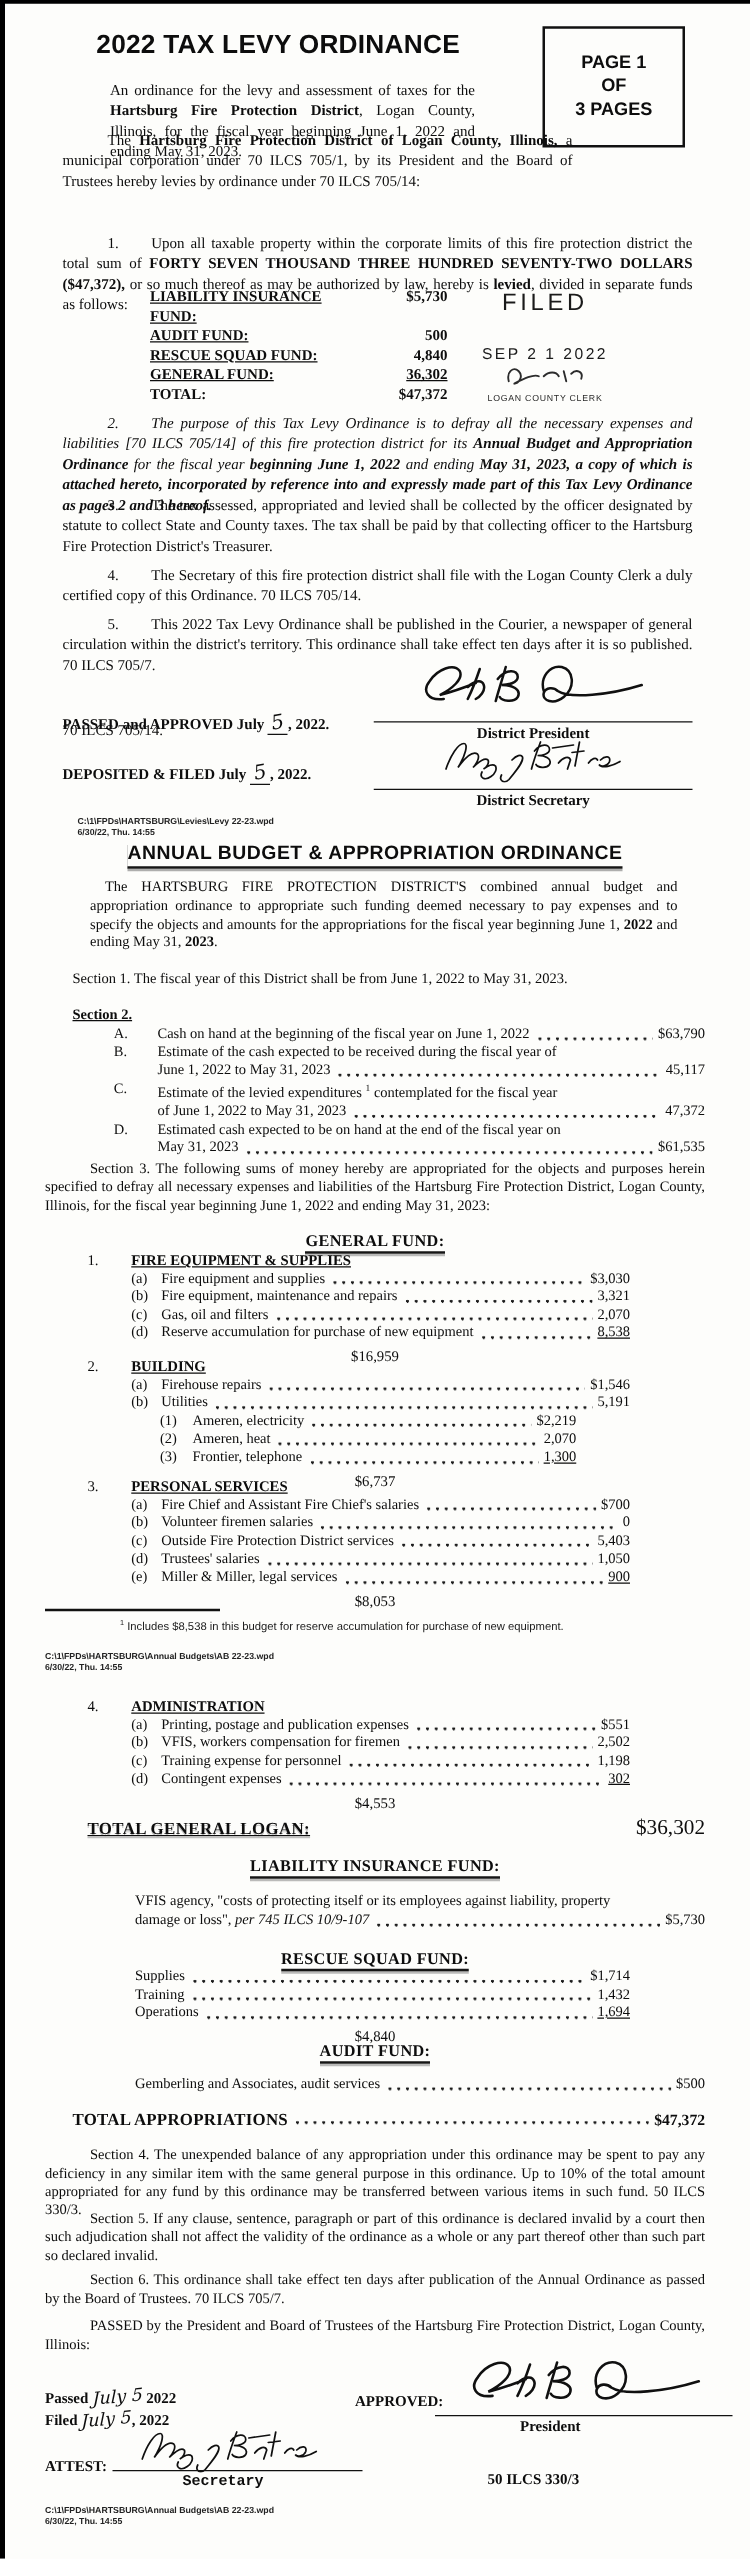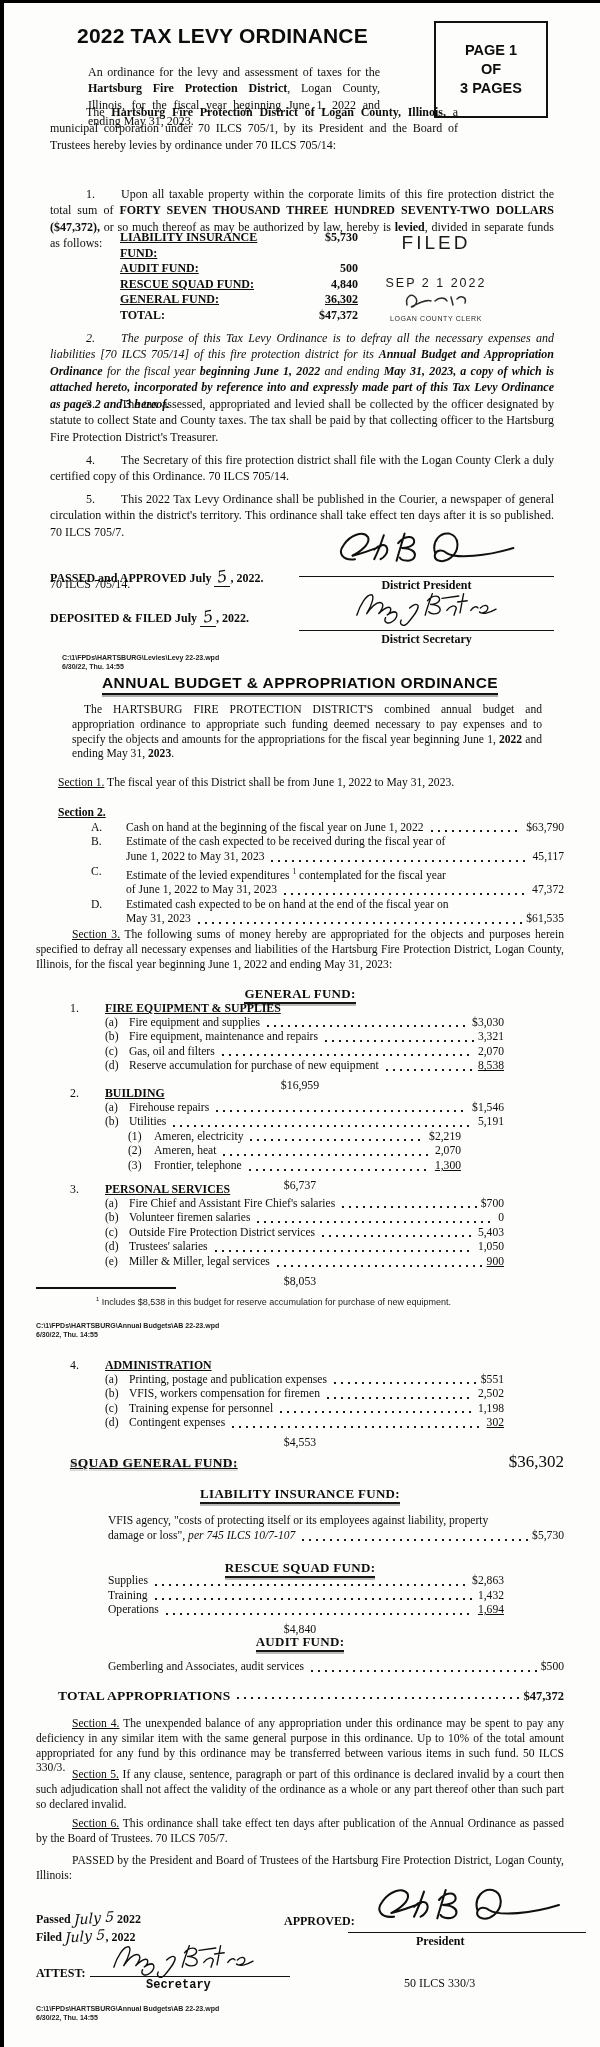--- a/index.html
+++ b/index.html
@@ -14,21 +14,21 @@
   .title{top:24px;width:345px;text-align:center;font-family:"Liberation Sans",sans-serif;
          font-weight:bold;font-size:21px;letter-spacing:.2px;}
   .pagebox{position:absolute;top:21px;right:52px;width:114px;height:97px;border:2px solid #111;
            display:flex;flex-direction:column;justify-content:center;text-align:center;
            font-family:"Liberation Sans",sans-serif;font-weight:bold;font-size:14.5px;line-height:19px;}
 
   .para{font-size:12px;line-height:16.4px;text-align:justify;}
   .numpara{text-indent:36px;}
   .pnum{padding-right:26px;}
   .r-b{font-weight:bold;}
-  .r-u{text-decoration:underline;}
+  .r-u{}
   .r-i{font-style:italic;}
   .r-sup{vertical-align:super;font-size:.65em;}
 
   .fundrow{display:flex;margin-left:70px;font-size:12px;line-height:15.6px;}
   .fundrow .flabel{width:172px;font-weight:bold;text-decoration:underline;}
   .fundrow .famt{width:66px;text-align:right;font-weight:bold;}
   .famt-u{text-decoration:underline;}
 
   .stamp{position:absolute;right:58px;top:2px;width:120px;text-align:center;
          font-family:"Liberation Sans",sans-serif;color:#1a1a1a;}
@@ -102,21 +102,21 @@
   .sb-left1{position:absolute;left:0;top:26px;font-weight:bold;}
   .sb-left2{position:absolute;left:0;top:44px;font-weight:bold;}
   .sb-approved{position:absolute;left:248px;top:30px;font-weight:bold;}
   .sb-psig{position:absolute;left:318px;top:-4px;width:230px;}
   .sb-pline{position:absolute;left:312px;top:48px;width:238px;border-top:1.4px solid #111;}
   .sb-plabel{position:absolute;left:380px;top:50px;font-weight:bold;}
   .sb-attest{position:absolute;left:0;top:82px;font-weight:bold;}
   .sb-ssig{position:absolute;left:58px;top:52px;width:180px;}
   .sb-sline{position:absolute;left:54px;top:92px;width:200px;border-top:1.4px solid #111;}
   .sb-slabel{position:absolute;left:110px;top:94px;font-weight:bold;font-family:Liberation Mono, monospace;}
-  .sb-ilcs{position:absolute;left:368px;top:92px;font-weight:normal;text-align:right;}
+  .sb-ilcs{position:absolute;left:354px;top:92px;font-weight:bold;text-align:right;}
 </style>
 </head>
 <body>
 
 <div class="scan-left"></div>
 <div class="scan-top"></div>
 
 <div class="abs title">2022 TAX LEVY ORDINANCE</div>
 
 <div class="pagebox">
@@ -423,44 +423,44 @@
   <div class="gf-row">
     <span class="gf-tag">(d)</span>
     <span>Contingent expenses</span>
     <span class="dots"></span>
     <span class="amt amt-u">302</span>
   </div>
   <div class="gf-subtotal">$4,553</div>
 </div>
 
 <div class="abs p2 totalrow" style="top:1452px;">
-  <span class="total-label">SQUAD GENERAL FUND:</span>
+  <span class="total-label">TOTAL GENERAL LOGAN:</span>
   <span class="total-amt">$36,302</span>
 </div>
 
 <div class="abs p2 fundhead" style="top:1484px;">
   <span>LIABILITY INSURANCE FUND:</span>
 </div>
 <div class="abs p2" style="top:1514px;">
   <div class="p2para" style="margin-left:72px;text-align:left;"><span>VFIS agency, "costs of protecting itself or its employees against liability, property</span></div>
   <div class="leadline p2para" style="margin-left:72px;">
-    <span><span>damage or loss", </span><span class="r-i">per 745 ILCS 10/7-107</span></span>
+    <span><span>damage or loss", </span><span class="r-i">per 745 ILCS 10/9-107</span></span>
     <span class="dots"></span>
     <span class="amt">$5,730</span>
   </div>
 </div>
 
 <div class="abs p2 fundhead" style="top:1558px;">
   <span>RESCUE SQUAD FUND:</span>
 </div>
 <div class="abs p2" style="top:1574px;">
   <div class="rs-row">
     <span>Supplies</span>
     <span class="dots"></span>
-    <span class="amt">$2,863</span>
+    <span class="amt">$1,714</span>
   </div>
   <div class="rs-row">
     <span>Training</span>
     <span class="dots"></span>
     <span class="amt">1,432</span>
   </div>
   <div class="rs-row">
     <span>Operations</span>
     <span class="dots"></span>
     <span class="amt amt-u">1,694</span>

